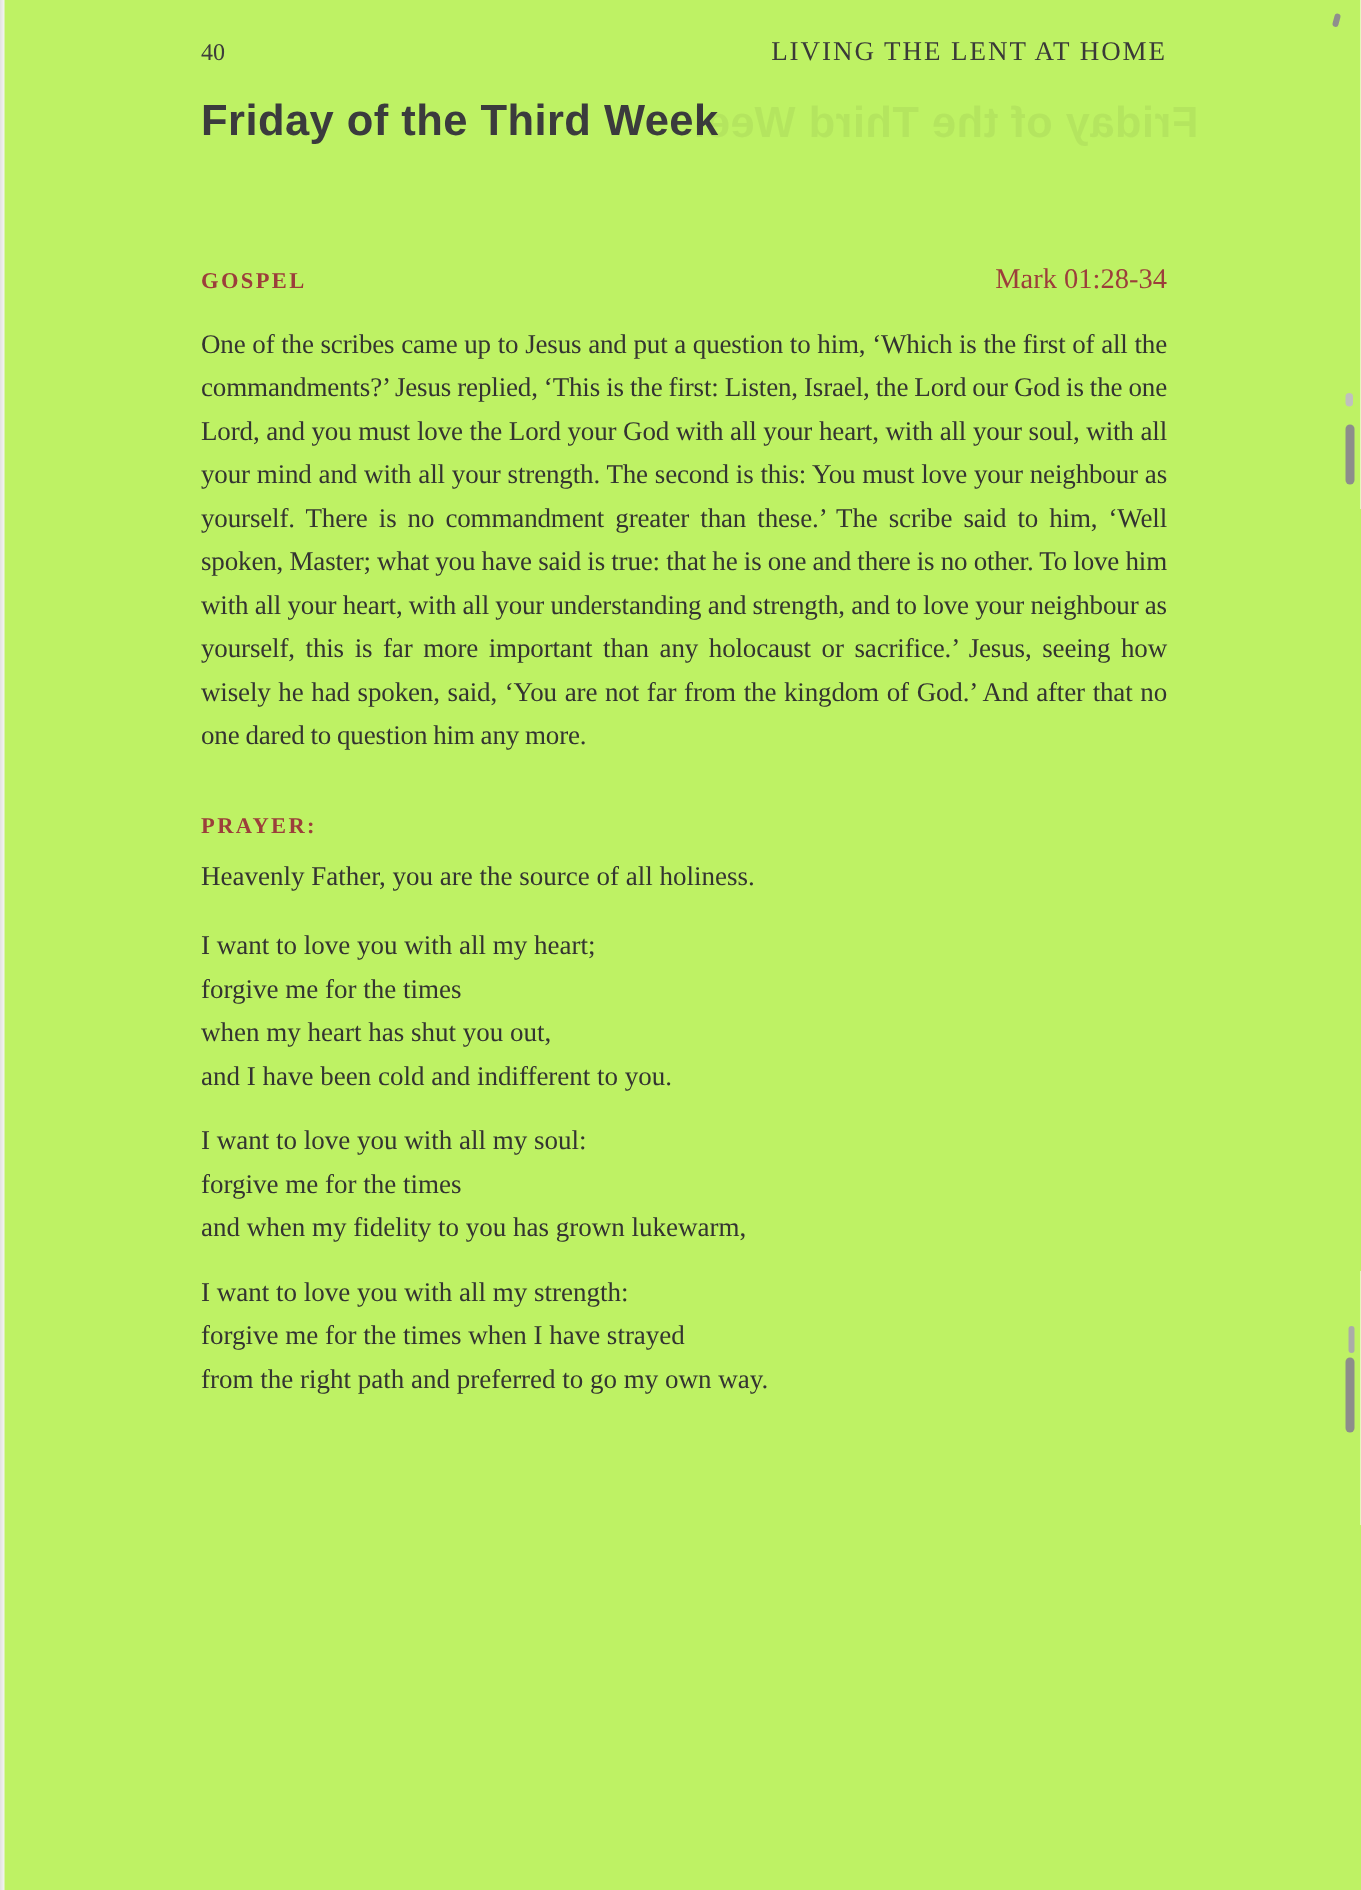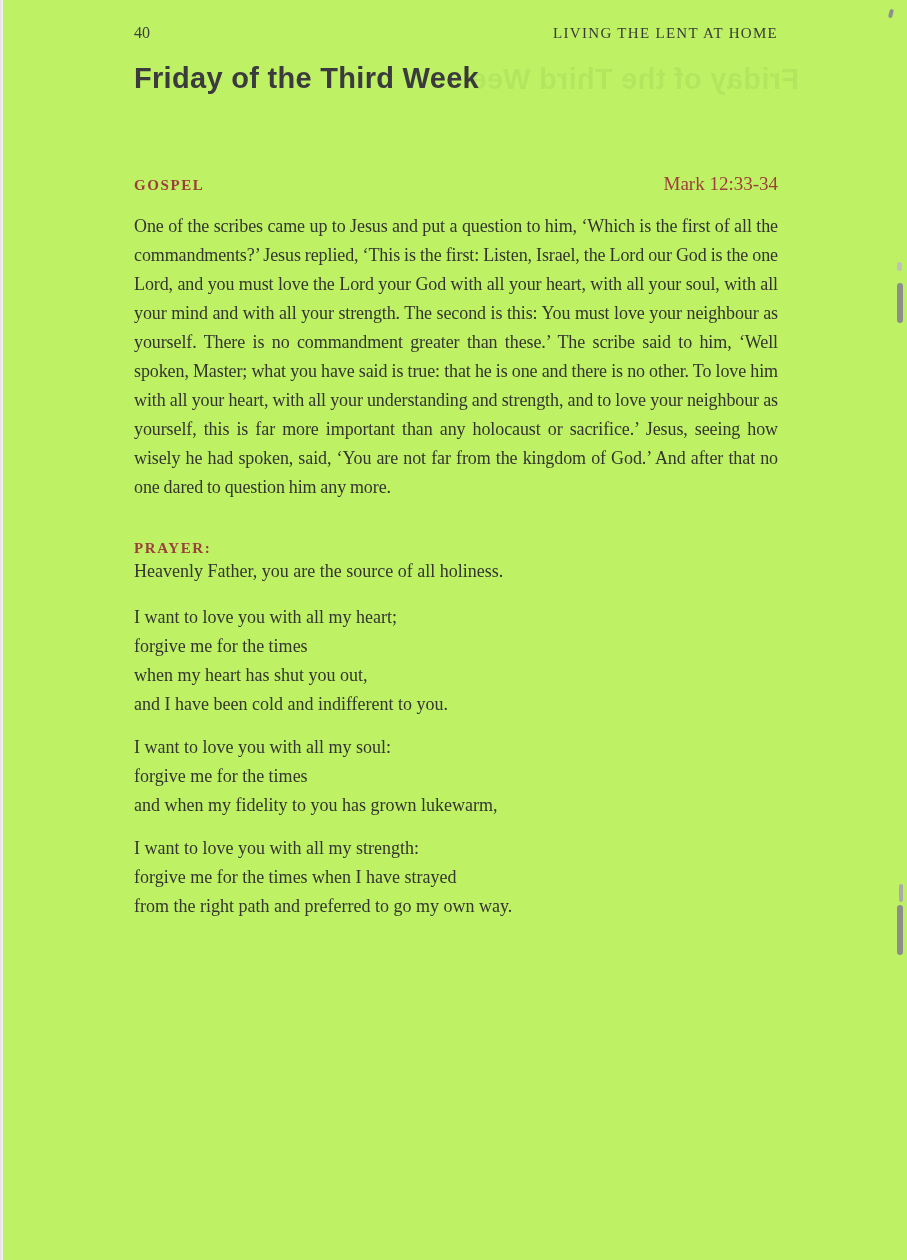--- a/index.html
+++ b/index.html
@@ -39,21 +39,21 @@
     display: flex;
     justify-content: space-between;
     align-items: baseline;
     padding-top: 24px;
   }
   .page-number {
     font-size: 16px;
     color: #3d3d3b;
   }
   .running-head {
-    font-size: 15px;
+    font-size: 18px;
     letter-spacing: 1.3px;
     color: #3a3a38;
   }
 
   .chapter-title {
     font-family: "Liberation Sans", sans-serif;
     font-weight: bold;
     font-size: 29px;
     letter-spacing: 0.3px;
     color: #3b3b3d;
@@ -109,21 +109,21 @@
     text-align: justify;
     letter-spacing: -0.1px;
     word-spacing: -0.5px;
     color: #343431;
   }
 
   .prayer-label {
     margin-top: 38px;
   }
   .prayer-opening {
-    margin-top: 0;
+    margin-top: 10px;
     font-size: 18px;
     line-height: 29px;
   }
   .stanzas {
     margin-top: 17px;
   }
   .stanza {
     margin-bottom: 14px;
     font-size: 18px;
     line-height: 29px;
@@ -146,21 +146,21 @@
     <span class="running-head">LIVING THE LENT AT HOME</span>
   </div>
 
   <h1 class="chapter-title" style="margin-bottom:0;">
     <span>Friday of the Third Week</span>
     <span class="ghost-title">Friday of the Third Week</span>
   </h1>
 
   <div class="gospel-head">
     <span class="section-label">GOSPEL</span>
-    <span class="reference">Mark 12:33-34</span>
+    <span class="reference">Mark 01:28-34</span>
   </div>
 
 
   <p class="gospel-body" style="margin-bottom:0;">One of the scribes came up to Jesus and put a question to him, ‘Which is the first of all the commandments?’ Jesus replied, ‘This is the first: Listen, Israel, the Lord our God is the one Lord, and you must love the Lord your God with all your heart, with all your soul, with all your mind and with all your strength. The second is this: You must love your neighbour as yourself. There is no commandment greater than these.’ The scribe said to him, ‘Well spoken, Master; what you have said is true: that he is one and there is no other. To love him with all your heart, with all your understanding and strength, and to love your neighbour as yourself, this is far more important than any holocaust or sacrifice.’ Jesus, seeing how wisely he had spoken, said, ‘You are not far from the kingdom of God.’ And after that no one dared to question him any more.</p>
 
   <div class="section-label prayer-label">PRAYER:</div>
 
   <div class="prayer-opening">Heavenly Father, you are the source of all holiness.</div>
 
   <div class="stanzas">

